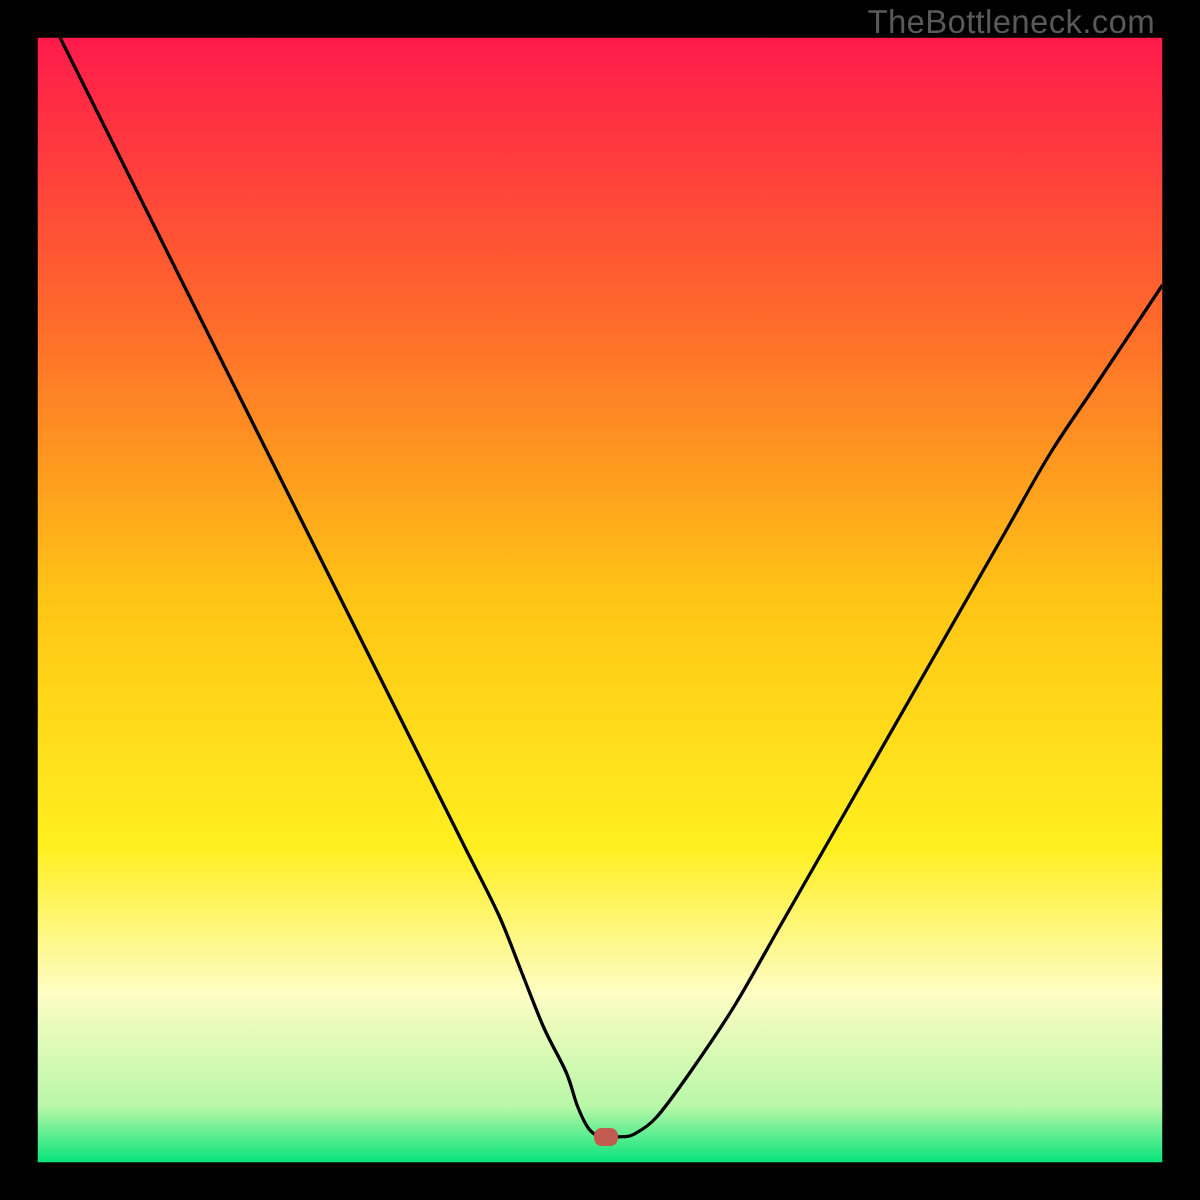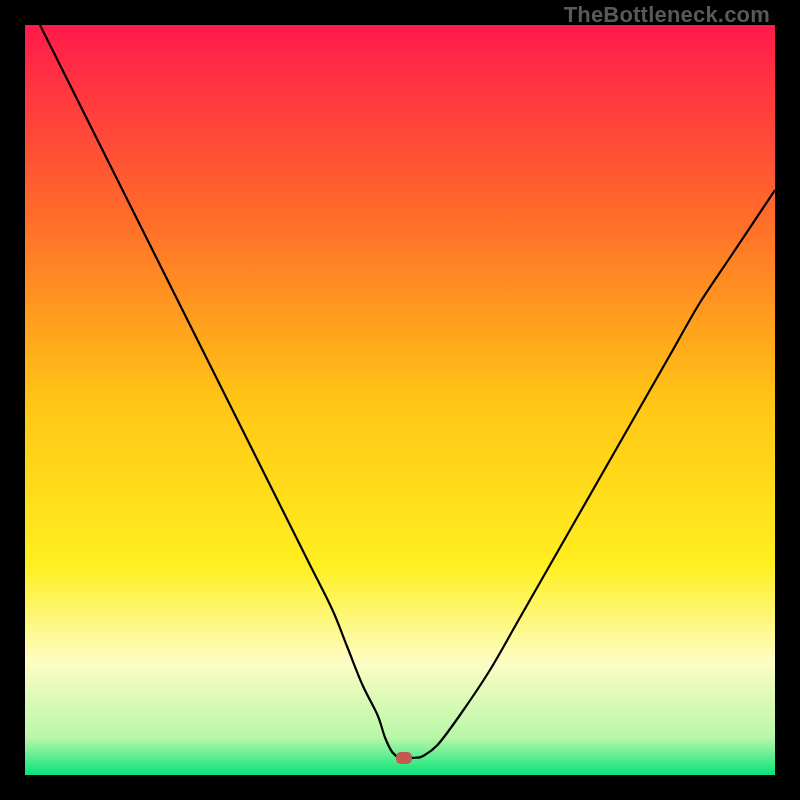--- a/index.html
+++ b/index.html
@@ -24,21 +24,21 @@
     top: 0;
     width: 750px;
     height: 750px;
   }
   .watermark {
     position: absolute;
     top: 2px;
     right: 30px;
     color: #595959;
     font-size: 22px;
-    font-weight: 700;
+    font-weight: 400;
     letter-spacing: 0.2px;
   }
   .marker {
     position: absolute;
     width: 16px;
     height: 12px;
     background: #c15b51;
     border-radius: 5px;
     transform: translate(-50%, -50%);
   }

